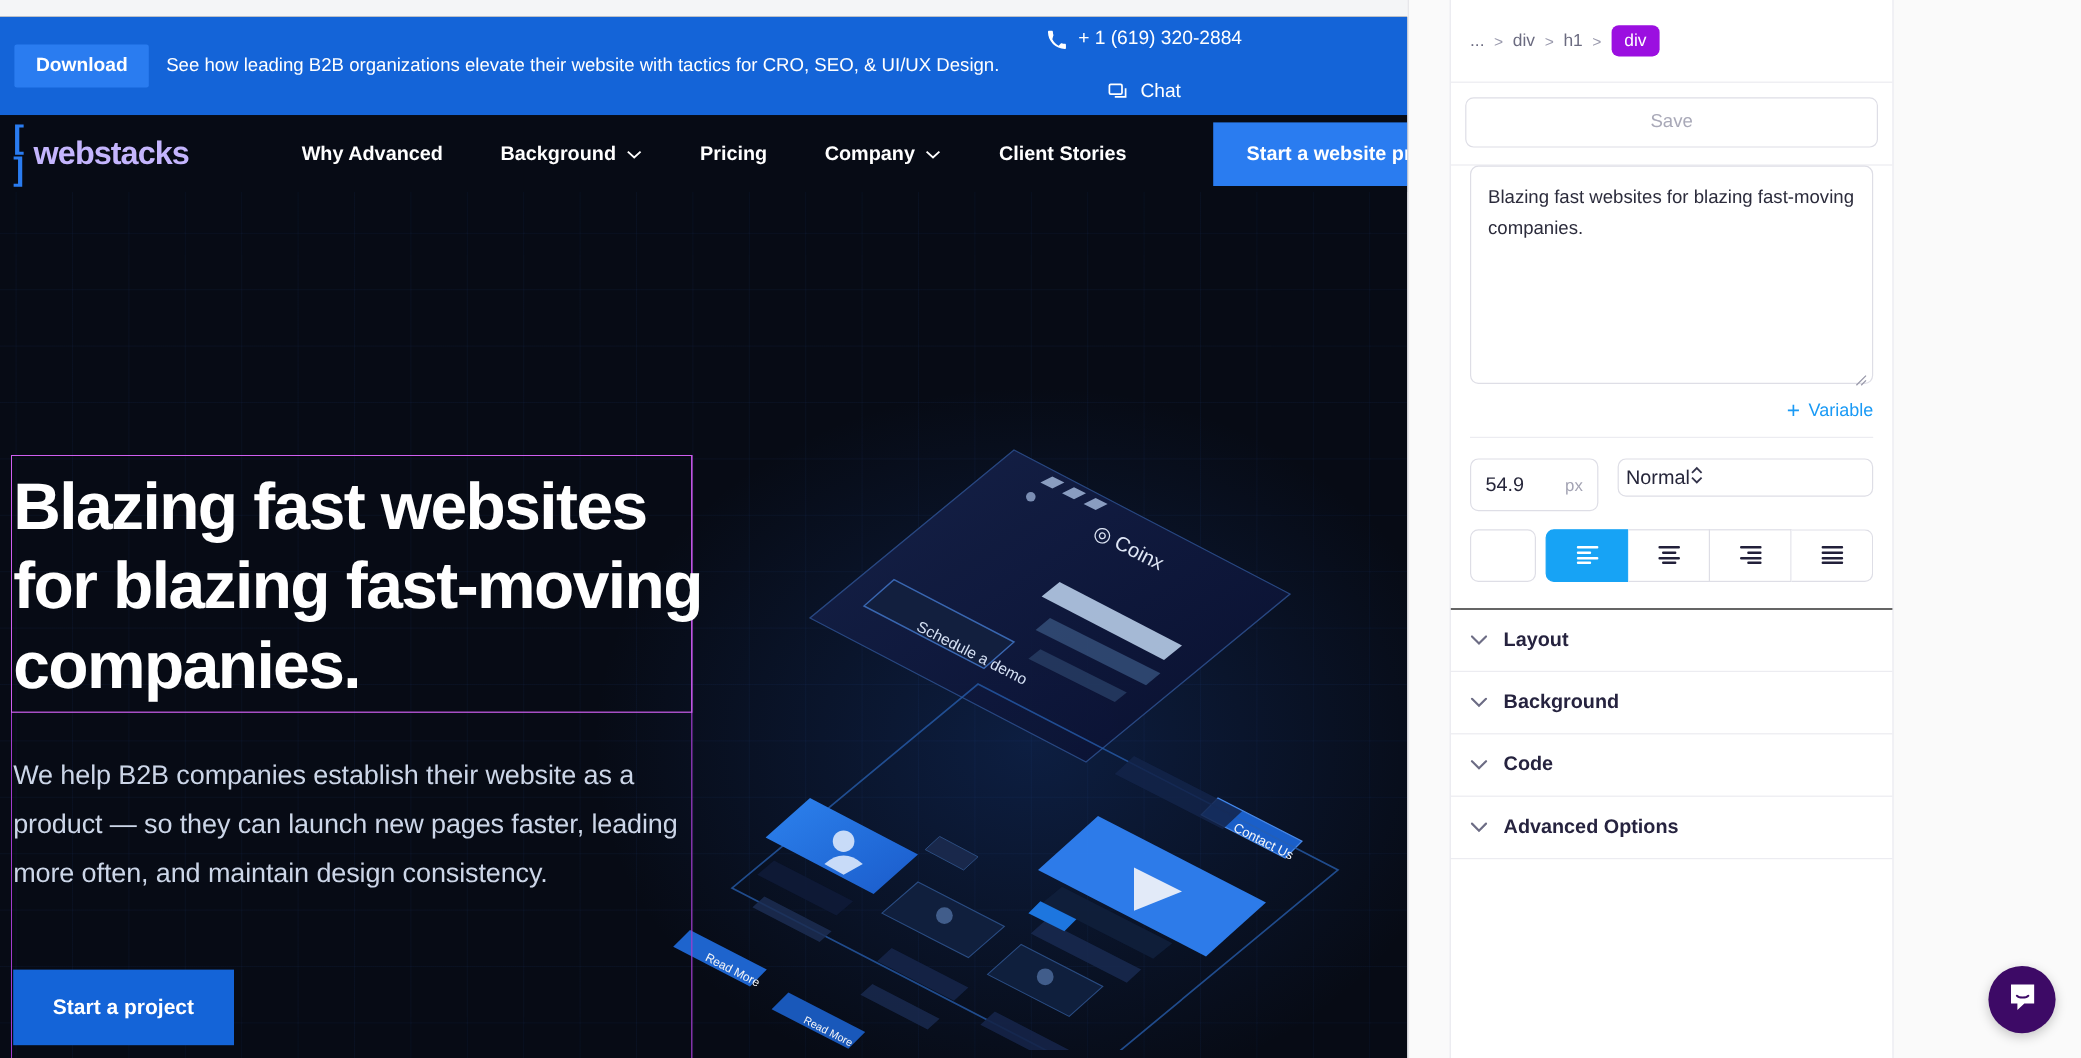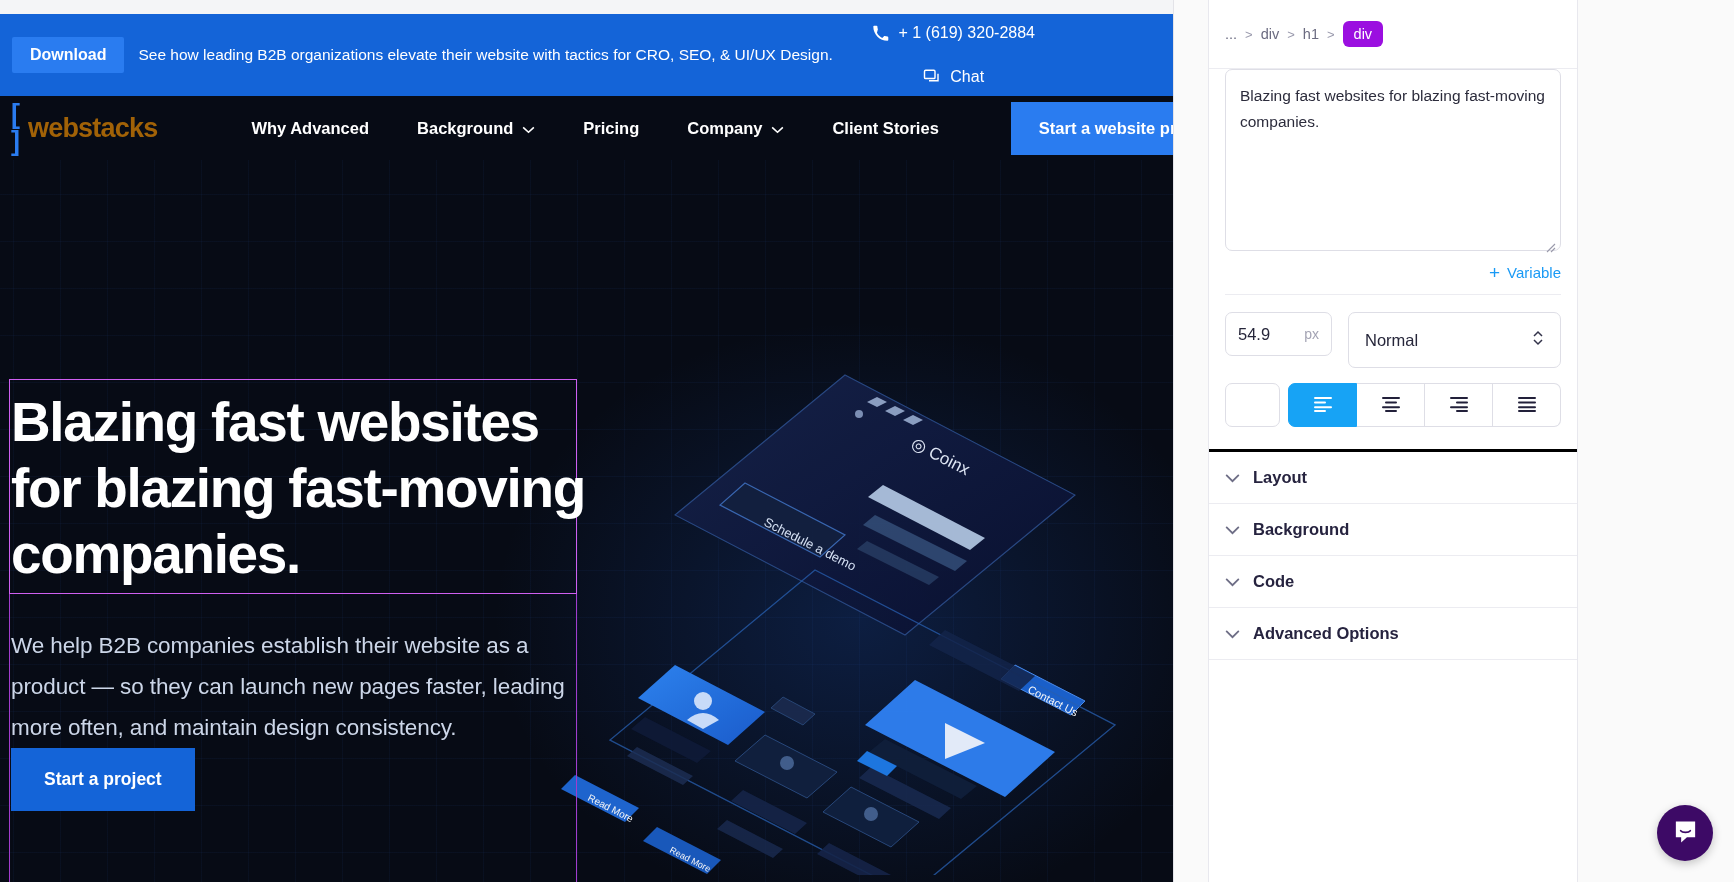--- a/index.html
+++ b/index.html
@@ -67,21 +67,21 @@
     height: 64px;
     background: #070b15;
     padding-left: 11px;
   }
   .logo { display: flex; align-items: center; gap: 9px; cursor: pointer; }
   .logo-mark {
     font-size: 27px; font-weight: bold; color: #2a7cf0;
     letter-spacing: -1px; line-height: 1;
   }
   .logo-text {
-    font-size: 27px; font-weight: bold; color: #a16207;
+    font-size: 27px; font-weight: bold; color: #c4b5fd;
     letter-spacing: -0.8px; line-height: 1; text-align: right;
   }
   .nav-links { display: flex; align-items: center; gap: 0; margin-left: 70px; }
   .nav-item {
     display: flex; align-items: center; gap: 9px;
     color: #ffffff; font-size: 16.5px; font-weight: bold;
     padding: 0 24px; cursor: pointer; white-space: nowrap;
   }
   .nav-cta {
     background: #2a7cf0; color: #ffffff;
@@ -129,21 +129,21 @@
     letter-spacing: -1.3px;
   }
   .hero-p {
     color: #ccd6e8;
     font-size: 22.5px;
     line-height: 1.82;
     margin-top: 38px;
     font-weight: 300;
     letter-spacing: -0.1px;
   }
-  .hero-btns { display: flex; gap: 30px; }
+  .hero-btns { display: flex; gap: 30px; margin-top: 60px; }
   .btn-primary {
     background: #1464d8; color: #fff;
     font-size: 17.5px; font-weight: bold;
     padding: 21px 33px; border: none; cursor: pointer;
     font-family: "Liberation Sans", sans-serif;
   }
   .btn-ghost {
     background: transparent; color: #fff;
     border: 1.4px solid #ffffff;
     font-size: 17.5px; font-weight: bold;
@@ -230,24 +230,24 @@
   .ctrl-row { display: flex; gap: 16px; padding: 17px 16px 0 16px; }
   .num-field {
     flex: 0 0 107px; height: 44px;
     border: 1px solid #dedee6; border-radius: 7px;
     display: flex; align-items: center; justify-content: space-between;
     padding: 0 12px; background: #fff; cursor: text;
   }
   .num-val { font-size: 16.5px; color: #26263a; }
   .num-unit { font-size: 14px; color: #a4a4b4; }
   .sel-field {
-    flex: 1; height: 56px;
+    flex: 1; height: 32px;
     border: 1px solid #dedee6; border-radius: 7px;
-    display: flex; align-items: center; justify-content: space-between;
-    padding: 0 16px; background: #fff; cursor: pointer;
+    display: flex; align-items: center; 
+    padding: 0 6px; background: #fff; cursor: pointer;
   }
   .sel-val { font-size: 16.5px; color: #26263a; }
 
   .align-row { display: flex; gap: 8px; padding: 15px 16px 0 16px; }
   .align-group { display: flex; flex: 1; }
   .align-btn {
     flex: 1; height: 44px;
     border: 1px solid #dedee6;
     background: #fff; cursor: pointer;
     display: flex; align-items: center; justify-content: center;
@@ -255,21 +255,21 @@
   }
   .align-group .align-btn:first-child { border-left-width: 1px; border-radius: 7px 0 0 7px; }
   .align-group .align-btn:last-child { border-radius: 0 7px 7px 0; }
   .align-btn.active { background: #17a3f5; border-color: #17a3f5; }
   .align-blank {
     flex: 0 0 55px; height: 44px;
     border: 1px solid #dedee6; border-radius: 7px;
     background: #fff; cursor: pointer;
   }
 
-  .accordions { margin-top: 22px; border-top: 3px solid #000000; }
+  .accordions { margin-top: 22px; border-top: 1px solid #000000; }
   .acc {
     display: flex; align-items: center; gap: 13px;
     padding: 16px 16px; border-bottom: 1px solid #ececf1;
     cursor: pointer;
   }
   .acc-label { font-size: 16.5px; font-weight: bold; color: #26233f; }
 
   .intercom {
     position: absolute; right: 21px; bottom: 21px;
     width: 56px; height: 56px; border-radius: 50%;
@@ -435,20 +435,23 @@
       <div class="breadcrumb">
         <span class="crumb">...</span>
         <span class="crumb-sep">&gt;</span>
         <span class="crumb">div</span>
         <span class="crumb-sep">&gt;</span>
         <span class="crumb">h1</span>
         <span class="crumb-sep">&gt;</span>
         <span class="crumb-active">div</span>
       </div>
 
+      <div class="save-wrap">
+        <button class="save-btn">Save</button>
+      </div>
 
 
       <div class="ta-wrap">
         <div class="ta-box">
           <textarea class="textarea" style="">Blazing fast websites for blazing fast-moving companies.</textarea>
           <span class="ta-grip">
             <svg width="12" height="12" viewBox="0 0 12 12" stroke="#9a9aab" stroke-width="1.1">
               <path d="M11 3 3 11M11 7 7 11"></path>
             </svg>
           </span>

